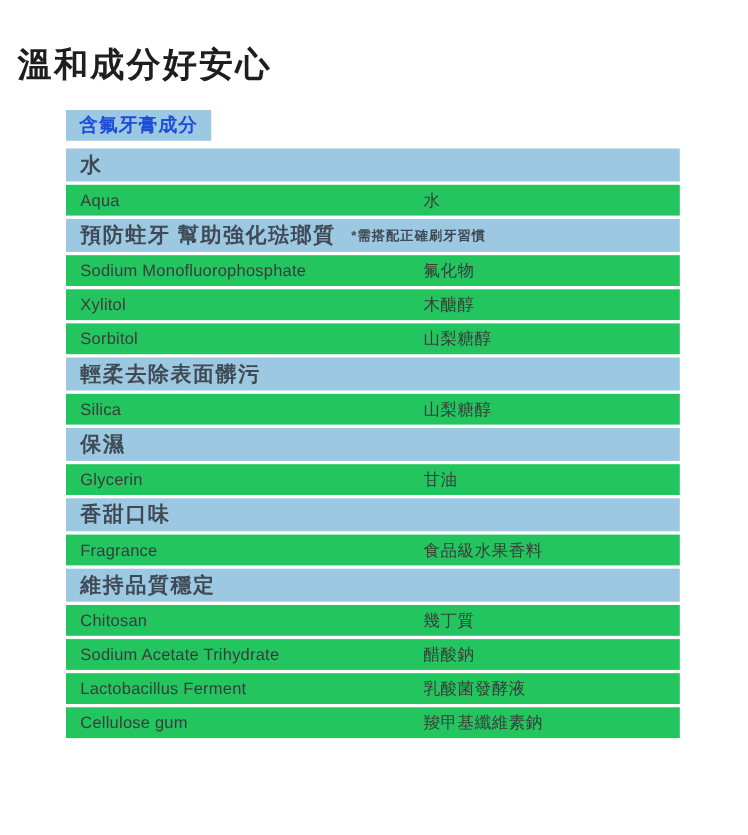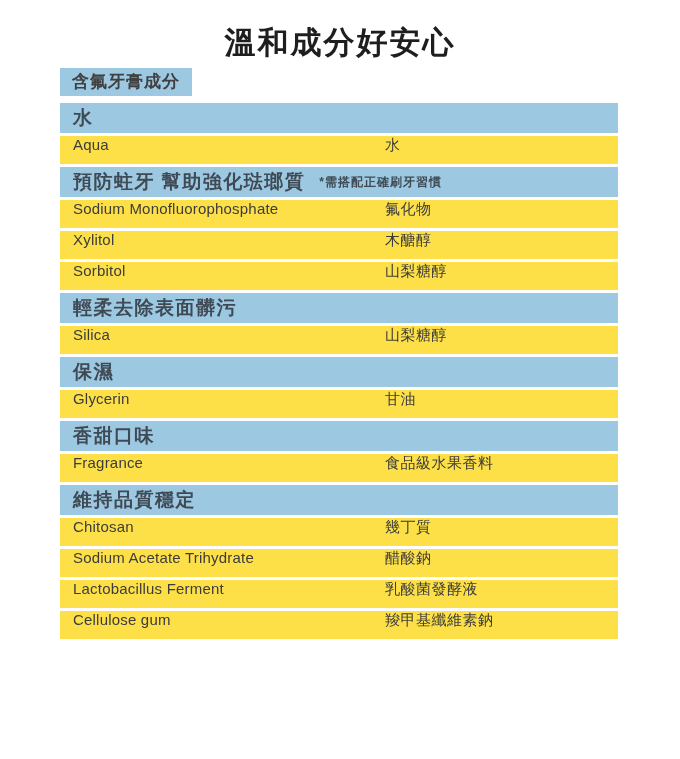--- a/index.html
+++ b/index.html
@@ -3,46 +3,46 @@
 <meta charset="utf-8">
 <style>
   html,body{margin:0;padding:0;}
   body{
     width:680px;height:759px;background:#ffffff;
     font-family:"Liberation Sans","DejaVu Sans",sans-serif;
     -webkit-font-smoothing:antialiased;
   }
   .page{width:680px;height:759px;overflow:hidden;position:relative;}
   .title{
-    margin:0;padding-top:22px;height:46px;
-    text-align:center;font-size:31px;font-weight:800;
+    margin:16px;padding-top:22px;height:46px;
+    text-align:left;font-size:31px;font-weight:800;
     color:#1e1e1e;letter-spacing:2px;
   }
   .table{margin:0 0 0 60px;width:558px;}
   .tag{
     display:inline-block;height:28px;line-height:28px;
     padding:0 12px;margin-bottom:7px;
-    background:#9cc8e2;color:#404040;
+    background:#9cc8e2;color:#1d4ed8;
     font-size:17px;font-weight:700;letter-spacing:1px;
   }
   .section-bar{
     height:30px;margin-bottom:3px;background:#9cc8e2;
     display:flex;align-items:center;padding-left:13px;box-sizing:border-box;
   }
   .section-title{
     font-size:19px;font-weight:600;color:#3f4a54;letter-spacing:1.5px;
   }
   .section-note{
     font-size:12px;font-weight:700;color:#3f4a54;
     margin-left:14px;letter-spacing:1px;
   }
   .section-note:empty{display:none;}
   .row{
-    height:28px;margin-bottom:3px;background:#fde047;
-    display:flex;align-items:flex-start;padding-left:13px;box-sizing:border-box;
+    height:28px;margin-bottom:3px;background:#22c55e;
+    display:flex;align-items:center;padding-left:13px;box-sizing:border-box;
   }
   .cell-en{
     width:312px;font-size:15px;color:#3c3c3c;letter-spacing:.2px;
     white-space:nowrap;
   }
   .cell-en .it{font-style:italic;}
   .cell-en .it:empty{display:none;}
   .cell-zh{
     font-size:15px;color:#3c3c3c;letter-spacing:.5px;white-space:nowrap;
   }

